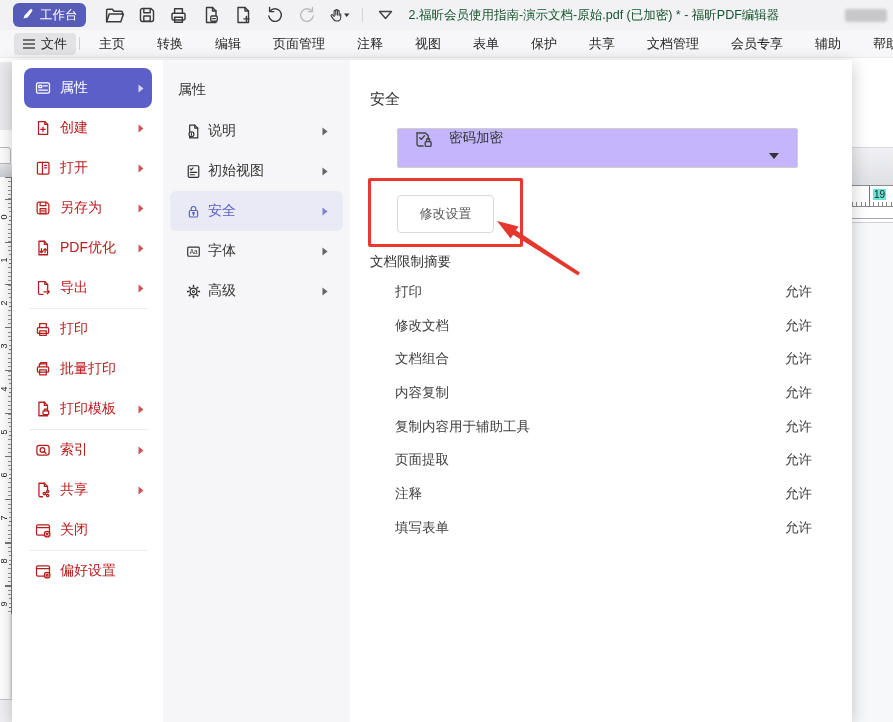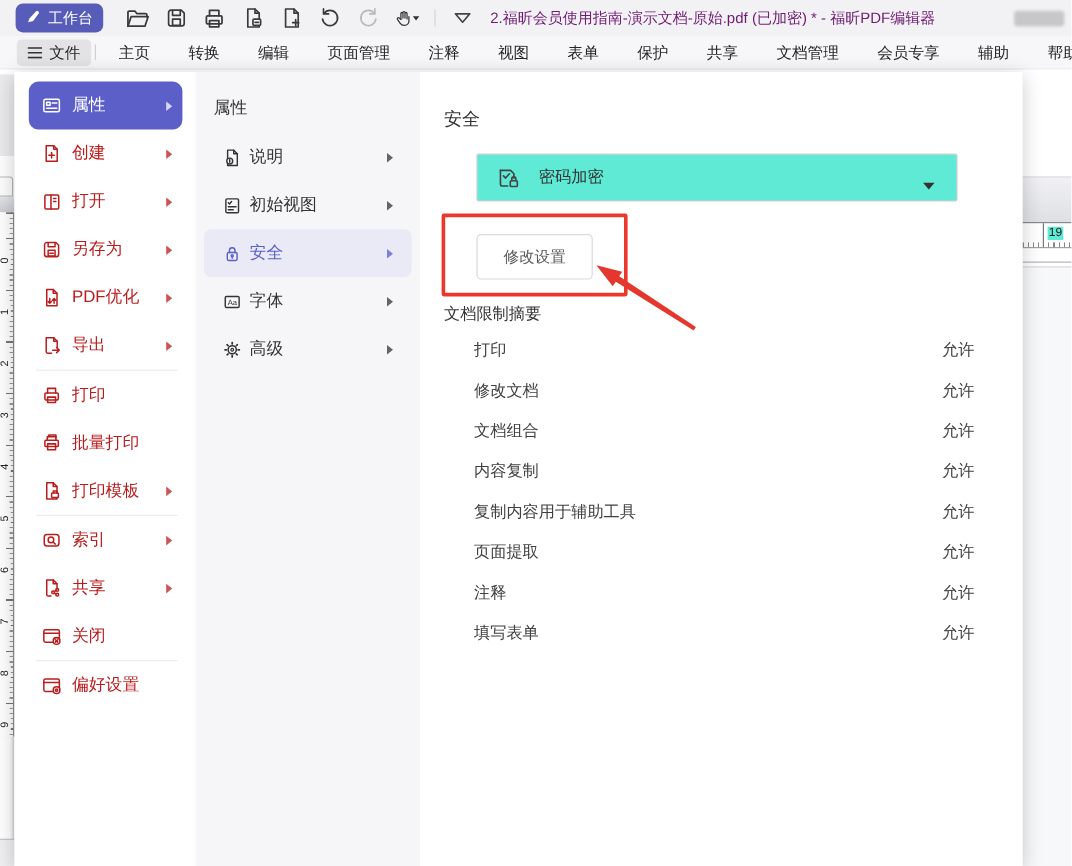--- a/index.html
+++ b/index.html
@@ -6,21 +6,21 @@
 html,body { width:893px; height:722px; overflow:hidden; font-family:"Liberation Sans","DejaVu Sans",sans-serif; background:#fff; }
 #stage { position:relative; width:893px; height:538px; }
 
 
 .titlebar { position:absolute; left:0; top:0; width:893px; height:30px; background:#F2F2F4; display:flex; align-items:center; }
 .workbench { margin-left:13px; height:24px; background:#575CB9; color:#fff; border-radius:6px; display:flex; align-items:center; gap:5px; padding:0 8px; font-size:12.5px; white-space:nowrap; flex:none; }
 .tb-icons { display:flex; align-items:center; gap:10px; margin-left:18px; color:#3a3a3a; flex:none; }
 .tb-icon { width:22px; height:22px; display:flex; align-items:center; justify-content:center; }
 .tb-icon.disabled { color:#b9b9bd; }
 .tb-sep { width:1px; height:14px; background:#d4d4d8; margin:0 2px; }
-.tb-title { font-size:12.5px; color:#701a75; margin-left:12px; white-space:nowrap; }
+.tb-title { font-size:12.5px; color:#14532d; margin-left:12px; white-space:nowrap; }
 .blur-blob { position:absolute; left:845px; top:9px; width:42px; height:13px; background:#c7c7c9; border-radius:3px; filter:blur(1.5px); }
 
 
 .menubar { position:absolute; left:0; top:30px; width:893px; height:28px; background:#F7F7F9; border-bottom:1px solid #EBEBED; display:flex; align-items:center; font-size:13px; color:#262626;text-align:center; }
 .file-pill { margin-left:14px; background:#E3E3E6; border-radius:4px; height:22px; padding:0 9px; display:flex; gap:6px; align-items:center; white-space:nowrap; flex:none; }
 .mb-sep { width:1px; height:13px; background:#d0d0d4; margin:0 3px; flex:none; }
 .menu-item { padding:0 16px; white-space:nowrap; }
 
 
 .abs { position:absolute; }
@@ -60,21 +60,21 @@
 .props-panel { width:187px; background:#F6F6F8; padding-top:21px; flex:none; }
 .props-header { margin-left:15px; font-size:14px; color:#333; }
 .props-list { margin-top:12px; }
 .prop-item { height:40px; margin:0 7px; border-radius:6px; display:flex; align-items:center; padding:0 15px; gap:6px; font-size:14px; color:#333; position:relative; }
 .prop-item .icon { width:17px; height:17px; display:flex; align-items:center; justify-content:center; }
 .prop-item .fm-label { flex:1; }
 .prop-item.selected { background:#E9EAF5; color:#5B5FC7; }
 
 .main { flex:1; position:relative; background:#fff; }
 .sec-heading { position:absolute; left:20px; top:30px; font-size:15px; color:#333; }
-.dropdown { position:absolute; left:47px; top:68px; width:401px; height:40px; border:1px solid #CFCFD2; border-radius:2px; display:flex; align-items:center; background:#5eead4; }
+.dropdown { position:absolute; left:47px; top:68px; width:401px; height:40px; border:1px solid #CFCFD2; border-radius:2px; display:flex; background:#c4b5fd; }
 .dd-icon { margin-left:14px; width:21px; height:21px; color:#444; }
 .dd-label { margin-left:16px; font-size:13.5px; color:#333; }
 .dd-caret { position:absolute; right:18px; top:17px; }
 .red-rect { position:absolute; left:18px; top:118px; width:155px; height:69px; border:3.5px solid #EB372C; border-radius:2px; }
 .settings-btn { position:absolute; left:47px; top:135px; width:97px; height:38px; border:1px solid #D9D9DC; border-radius:4px; background:#fff; font-size:13px; color:#595959; display:flex; align-items:center; justify-content:center; }
 .restrict-title { position:absolute; left:20px; top:193px; font-size:13.5px; color:#333; }
 .restrict-list { position:absolute; left:45px; right:40px; top:215px; }
 .restrict-row { height:33.7px; display:flex; justify-content:space-between; align-items:center; font-size:13.5px; color:#404040; }
 .arrow-svg { position:absolute; left:0; top:0; pointer-events:none; }
 </style>

